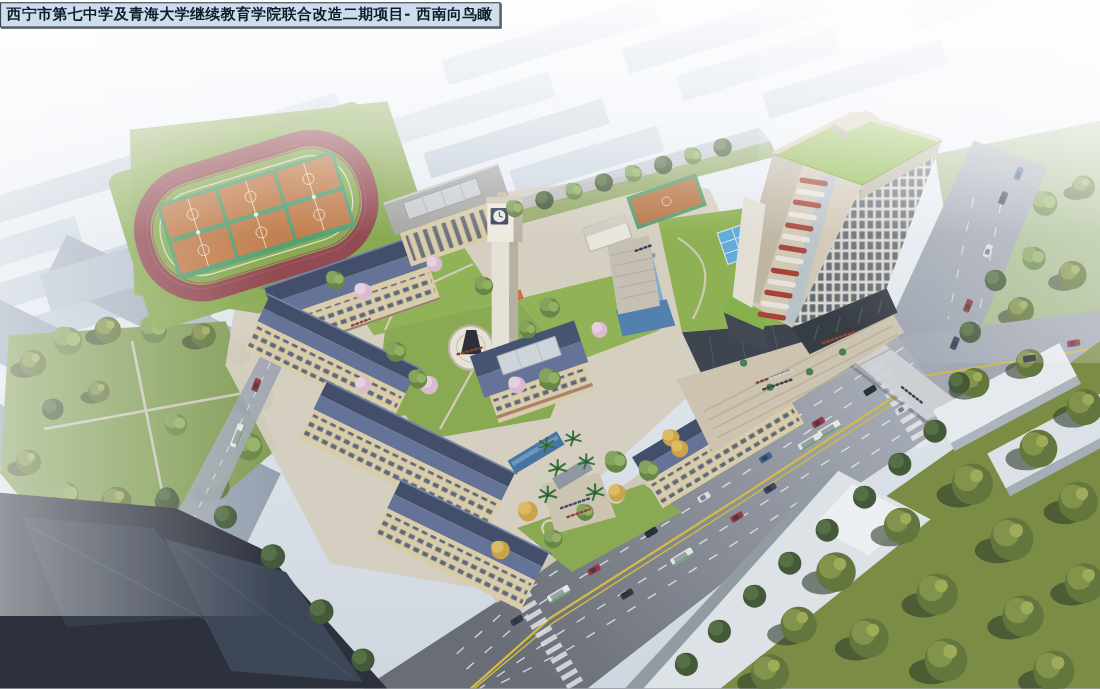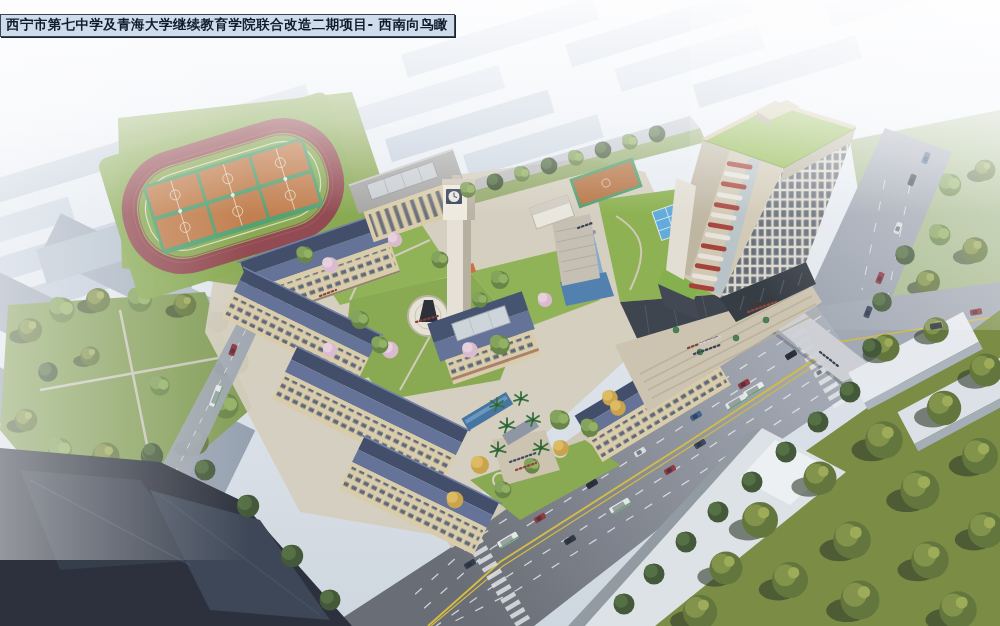--- a/index.html
+++ b/index.html
@@ -2,21 +2,21 @@
 <html style="--titleBg: #cfdcec; --titleBorder: #3a4754; --titleText: #101c2a; --trackRed: #8e4349; --lawn: #84a74a; --lawnBright: #8db050; --courtOrange: #c07a46; --courtTrim: #4f9d6d; --roofLight: #5d6d92; --roofDark: #3a4763; --wallCream: #d9cba6; --windowDark: #43506a; --towerGreenRoof: #88b43e; --towerFrame: #cfc6b0; --towerRed: #a23a30; --skylightBlue: #5ba8d8; --water: #3f6f9e; --roadGray: #9aa1ac; --laneYellow: #d2b93a; --laneWhite: #e8eaec; --pavement: #cbc2ac; --treeMid: #63813f; --treeDark: #3c5230; --treeOlive: #5c7033; --treeBlossom: #d9b8cc; --treeAutumn: #c9a144; --hazeCity: #bdc9d7; --darkBlock: #232833; --whiteSlab: #dde2e6;"><head>
 <meta charset="utf-8">
 <style>
   html,body{margin:0;padding:0;background:#8b8f96;}
   #stage{position:relative;width:1000px;height:626px;overflow:hidden;
          font-family:"DejaVu Sans","Liberation Sans",sans-serif;}
   #stage svg{position:absolute;left:0;top:0;}
   .title-box{position:absolute;left:0;top:2px;background:var(--titleBg);
     border:1px solid var(--titleBorder);box-shadow:1px 1px 0 #1c242e;
     padding:1px 6px 2px 5px;font-size:13.5px;font-weight:600;
-    color:var(--titleText);letter-spacing:.4px;white-space:nowrap;margin-top:12px;}
+    color:var(--titleText);letter-spacing:.4px;white-space:nowrap;}
   .lawn{fill:var(--lawn);} .lawnB{fill:var(--lawnBright);}
   .roofL{fill:var(--roofLight);} .roofD{fill:var(--roofDark);}
   .wall{fill:var(--wallCream);}
   .courtO{fill:var(--courtOrange);}
   .water{fill:var(--water);}
   .pave{fill:var(--pavement);}
   .trackRing{stroke:var(--trackRed);fill:none;}
   .laneY{stroke:var(--laneYellow);fill:none;}
   .laneW{stroke:var(--laneWhite);fill:none;stroke-dasharray:9 13;opacity:.8;}
   .crowd{stroke-width:2.2;fill:none;stroke-dasharray:1.6 2.6;stroke-linecap:round;}

